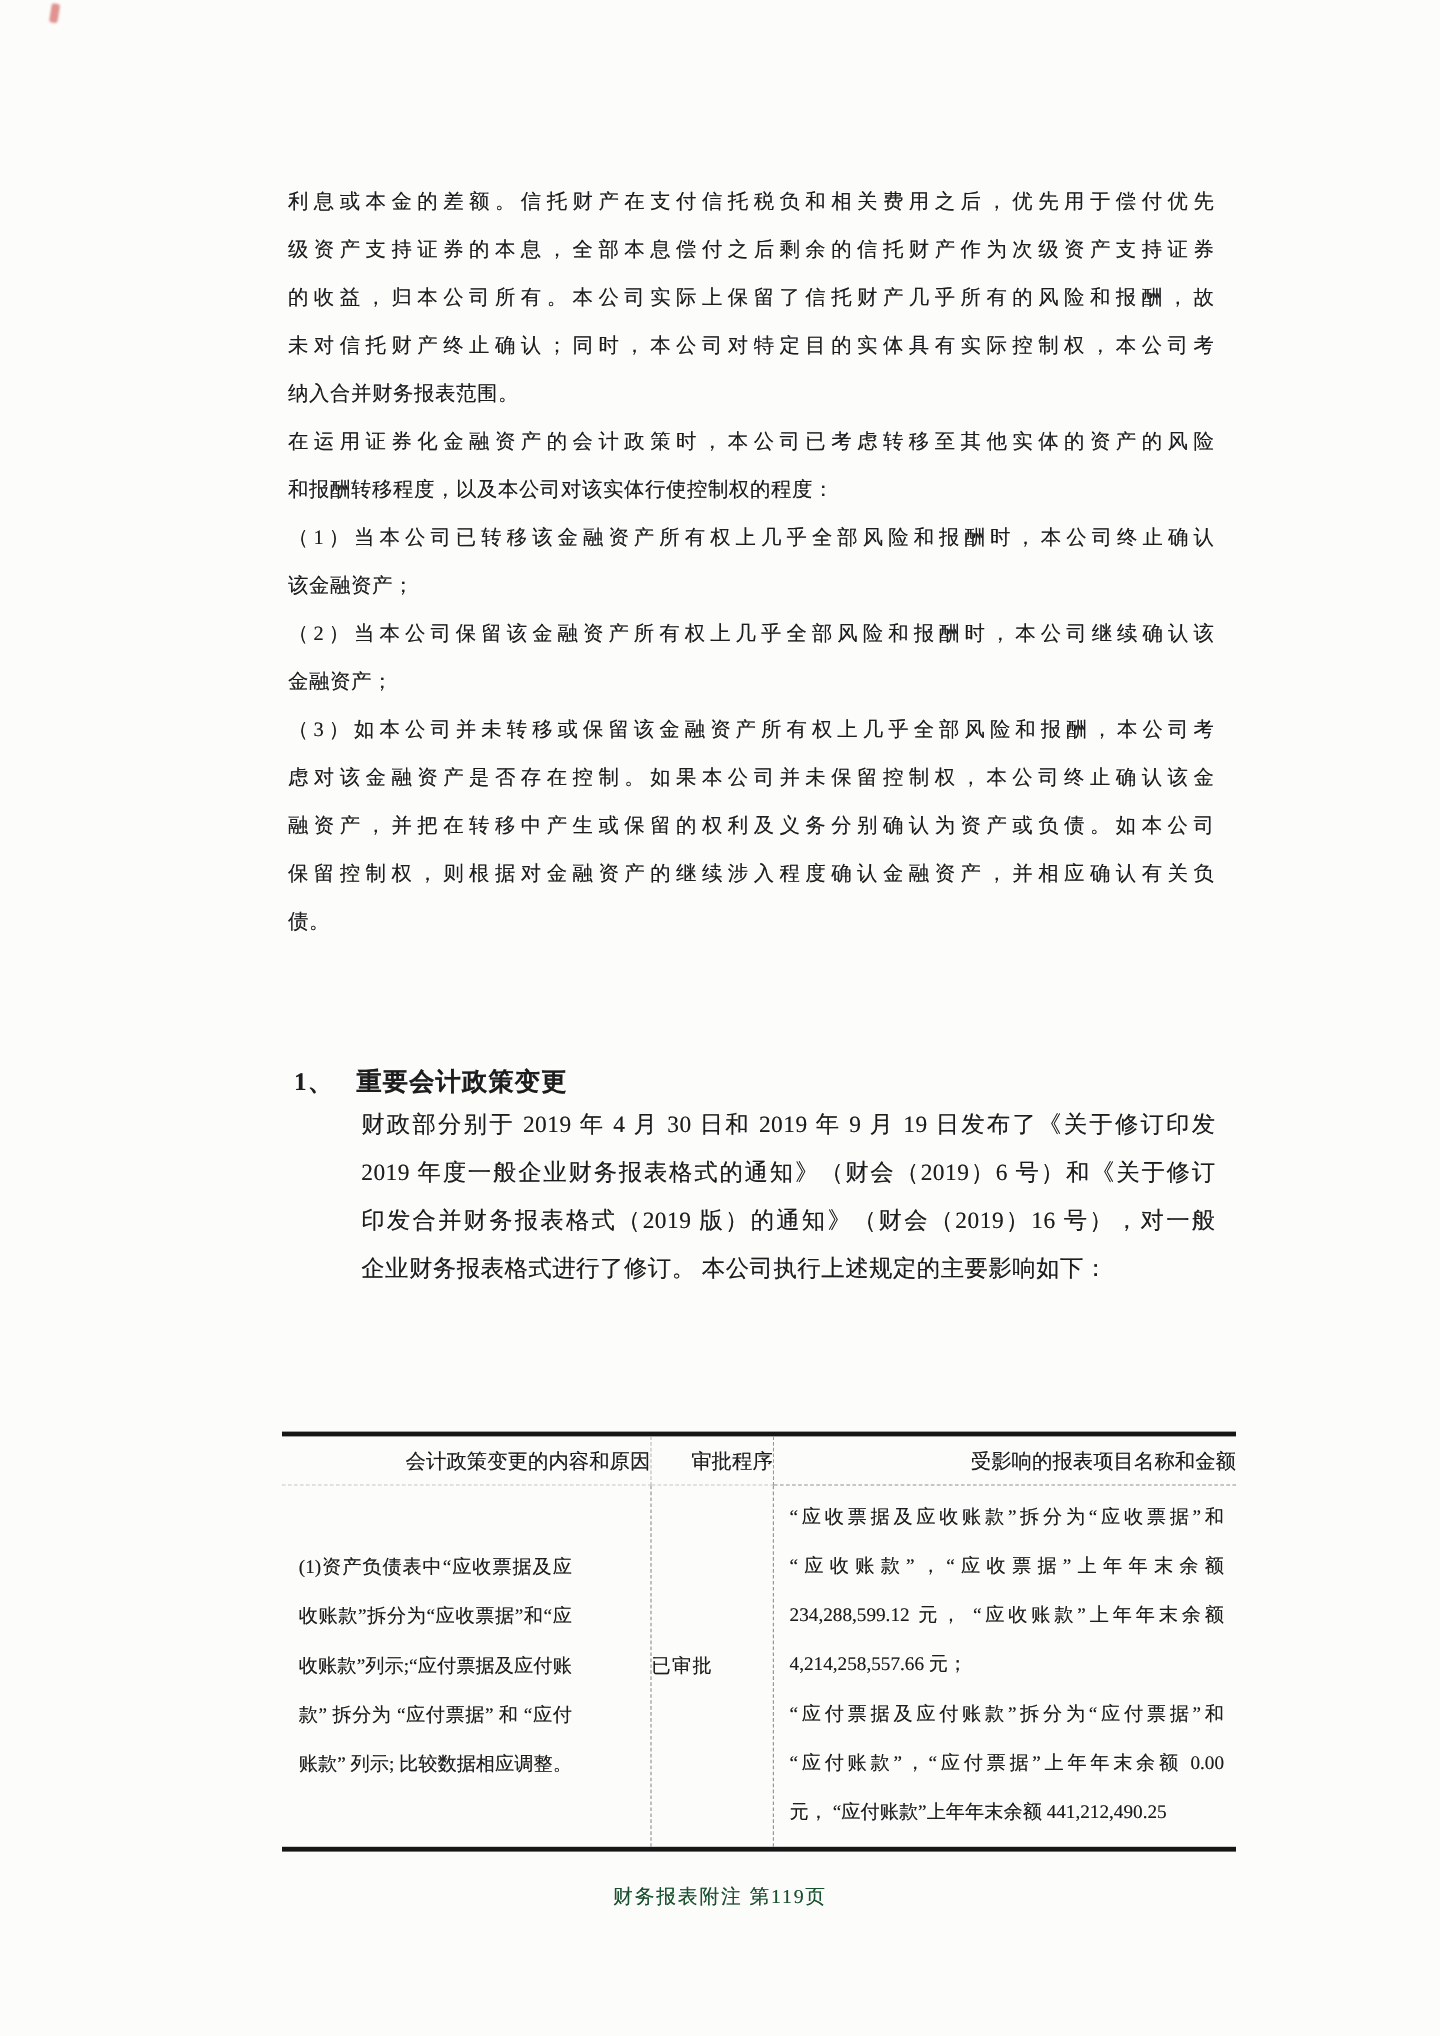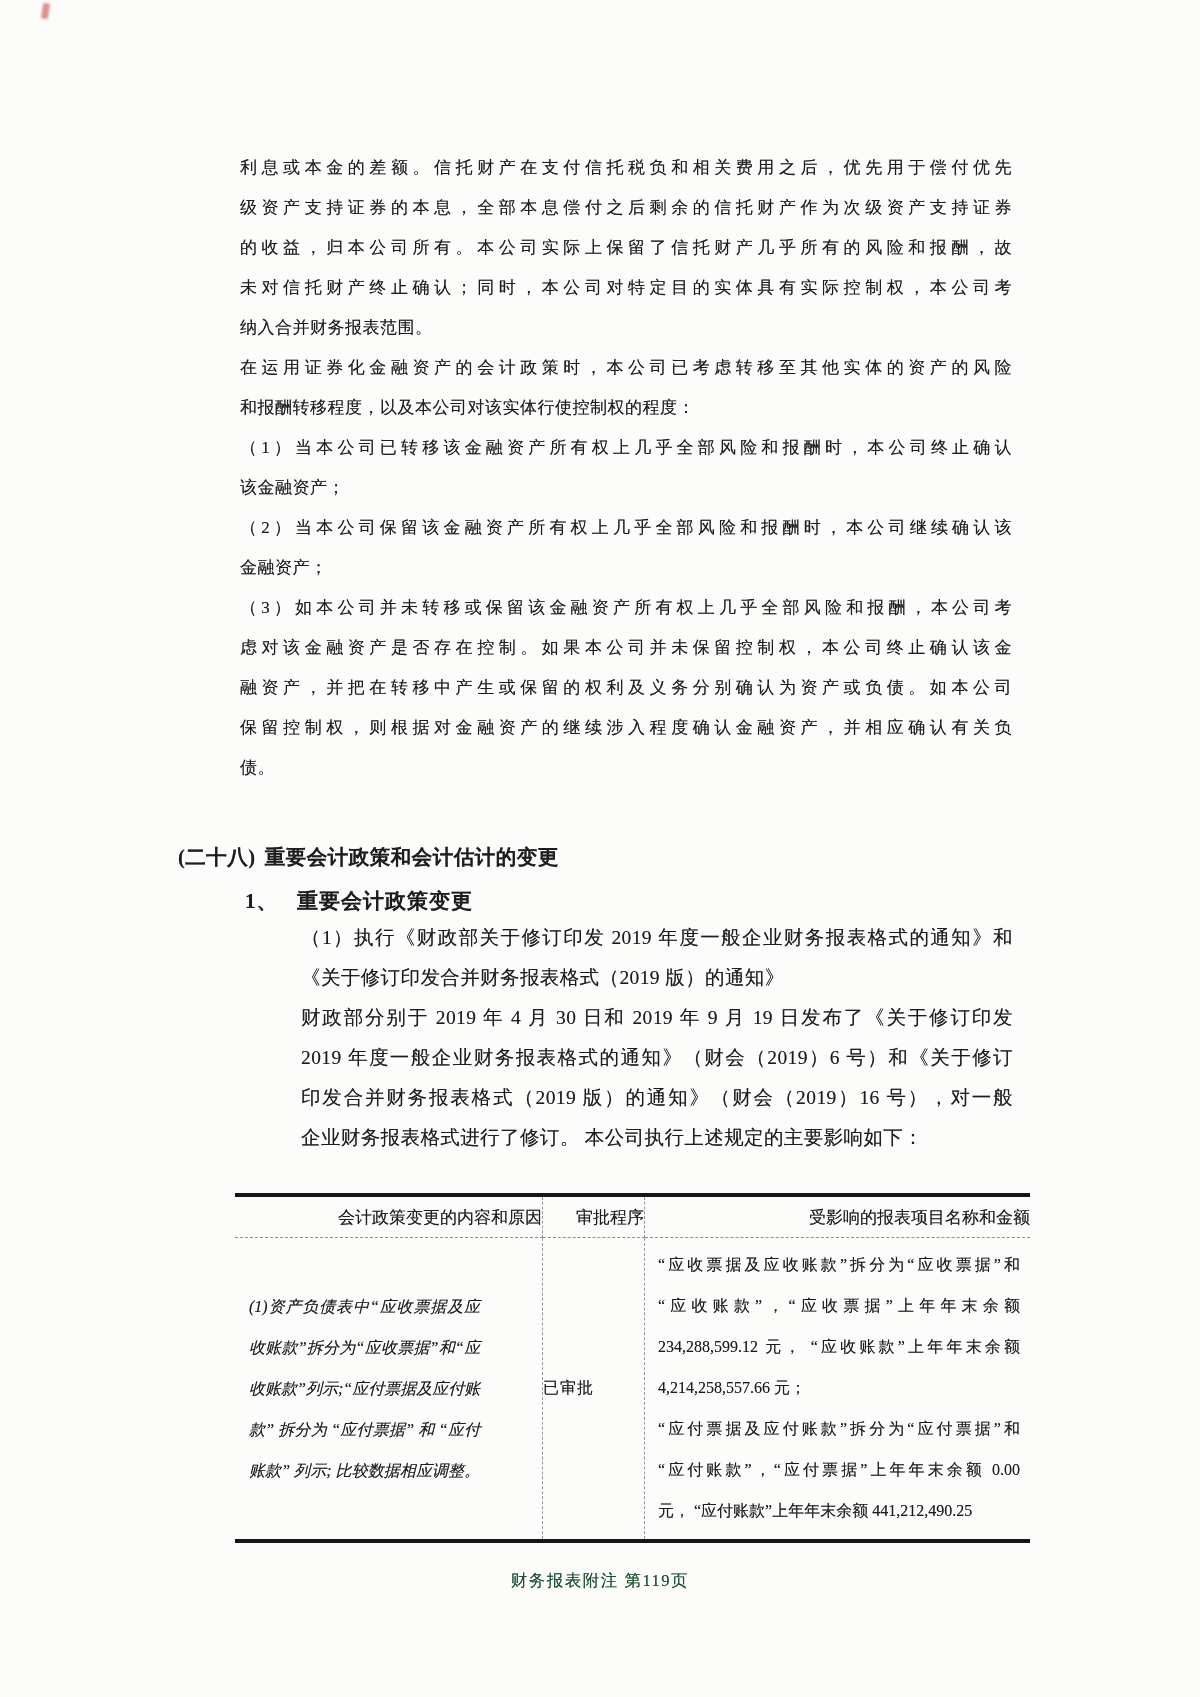--- a/index.html
+++ b/index.html
@@ -80,21 +80,21 @@
     border-bottom:1px dashed #8f8f8f;
     box-sizing:border-box;
   }
   .cell{box-sizing:border-box;}
   .b1,.h1c{border-right:1px dashed #979797;}
   .b2,.h2c{border-right:1px dashed #979797;}
   .b1{
     display:flex;align-items:center;
     padding:0 14px;
   }
-  .b1 .line{line-height:41px;font-style:italic;}
+  .b1 .line{line-height:41px;}
   .b2{
     display:flex;align-items:center;
     letter-spacing:1px;
   }
   .b3{
     padding:6px 10px 8px 13px;
   }
   .b3 .line{line-height:41px;}
 
   
@@ -134,33 +134,26 @@
       </div>
       <div class="para">
         <div class="line">（3）如本公司并未转移或保留该金融资产所有权上几乎全部风险和报酬，本公司考</div>
         <div class="line">虑对该金融资产是否存在控制。如果本公司并未保留控制权，本公司终止确认该金</div>
         <div class="line">融资产，并把在转移中产生或保留的权利及义务分别确认为资产或负债。如本公司</div>
         <div class="line">保留控制权，则根据对金融资产的继续涉入程度确认金融资产，并相应确认有关负</div>
         <div class="line last">债。</div>
       </div>
     </div>
 
-  <div class="h1">
-    <span>(二十八)</span><span class="h1-title">重要会计政策和会计估计的变更</span>
-  </div>
 
   <div class="h2">
     <span class="h2-num">1、</span><span class="h2-title">重要会计政策变更</span>
   </div>
 
   <div class="policy-text">
-      <div class="para">
-        <div class="line">（1）执行《财政部关于修订印发 2019 年度一般企业财务报表格式的通知》和</div>
-        <div class="line last">《关于修订印发合并财务报表格式（2019 版）的通知》</div>
-      </div>
       <div class="para">
         <div class="line">财政部分别于 2019 年 4 月 30 日和 2019 年 9 月 19 日发布了《关于修订印发</div>
         <div class="line">2019 年度一般企业财务报表格式的通知》（财会（2019）6 号）和《关于修订</div>
         <div class="line">印发合并财务报表格式（2019 版）的通知》（财会（2019）16 号），对一般</div>
         <div class="line last">企业财务报表格式进行了修订。 本公司执行上述规定的主要影响如下：</div>
       </div>
     </div>
 
   <div class="acct-table">
     <div class="t-row">

